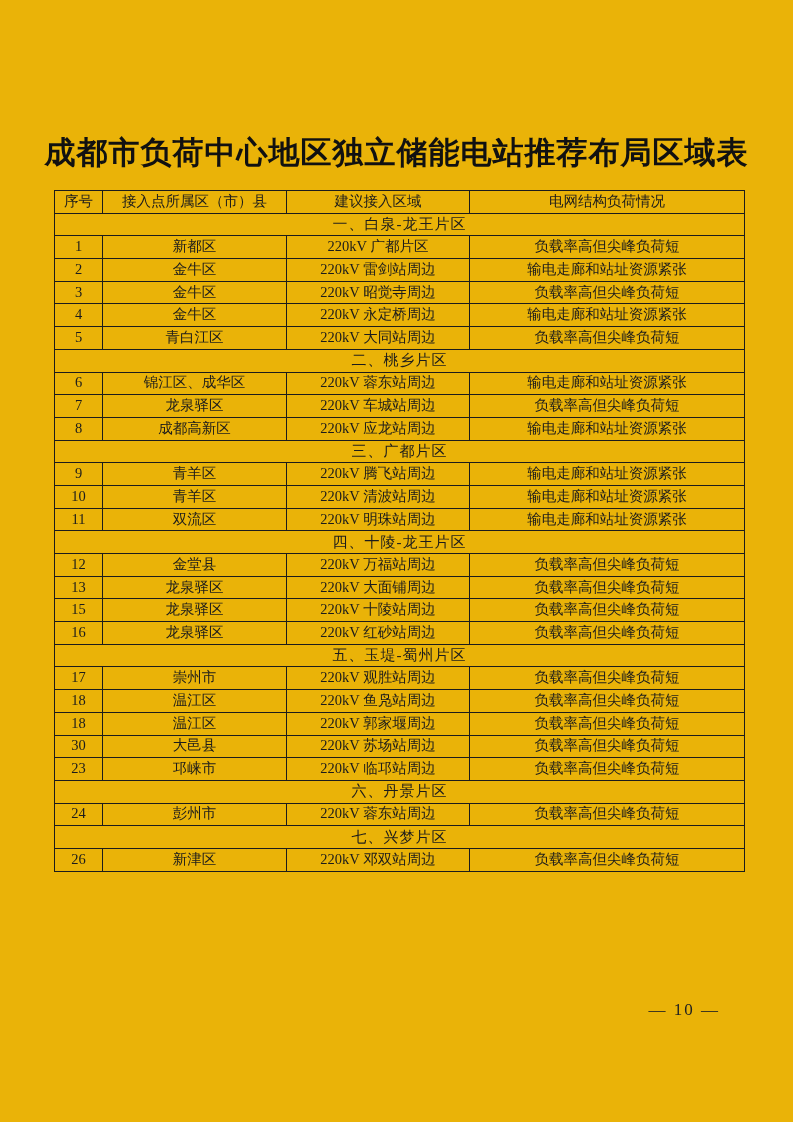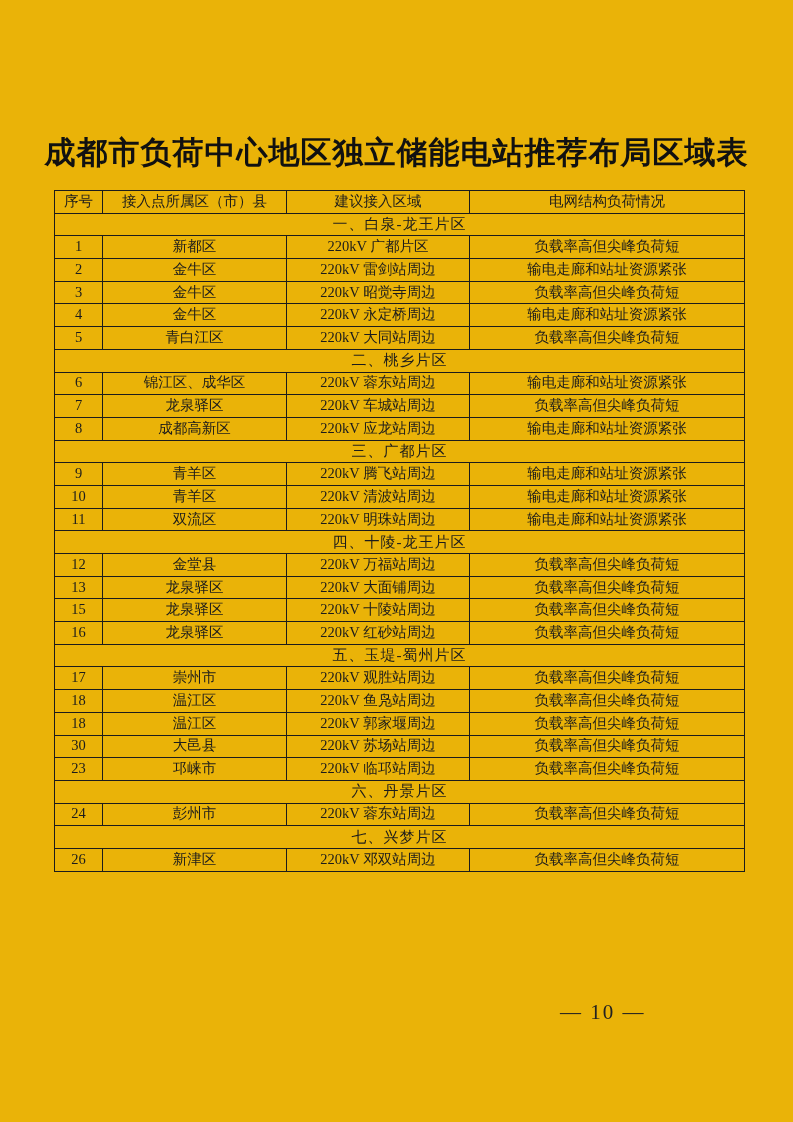--- a/index.html
+++ b/index.html
@@ -54,22 +54,22 @@
   }
   td.section-cell {
     font-size: 15px;
     letter-spacing: 1px;
   }
   .footer {
     position: absolute;
     top: 1000px;
     left: 560px;
     width: 160px;
-    text-align: left;
-    font-size: 21px;
+    text-align: right;
+    font-size: 17px;
     letter-spacing: 2px;
     color: #222222;
   }
 </style>
 </head>
 <body>
 
 <div class="page">
   <h1 class="title">成都市负荷中心地区独立储能电站推荐布局区域表</h1>
 

